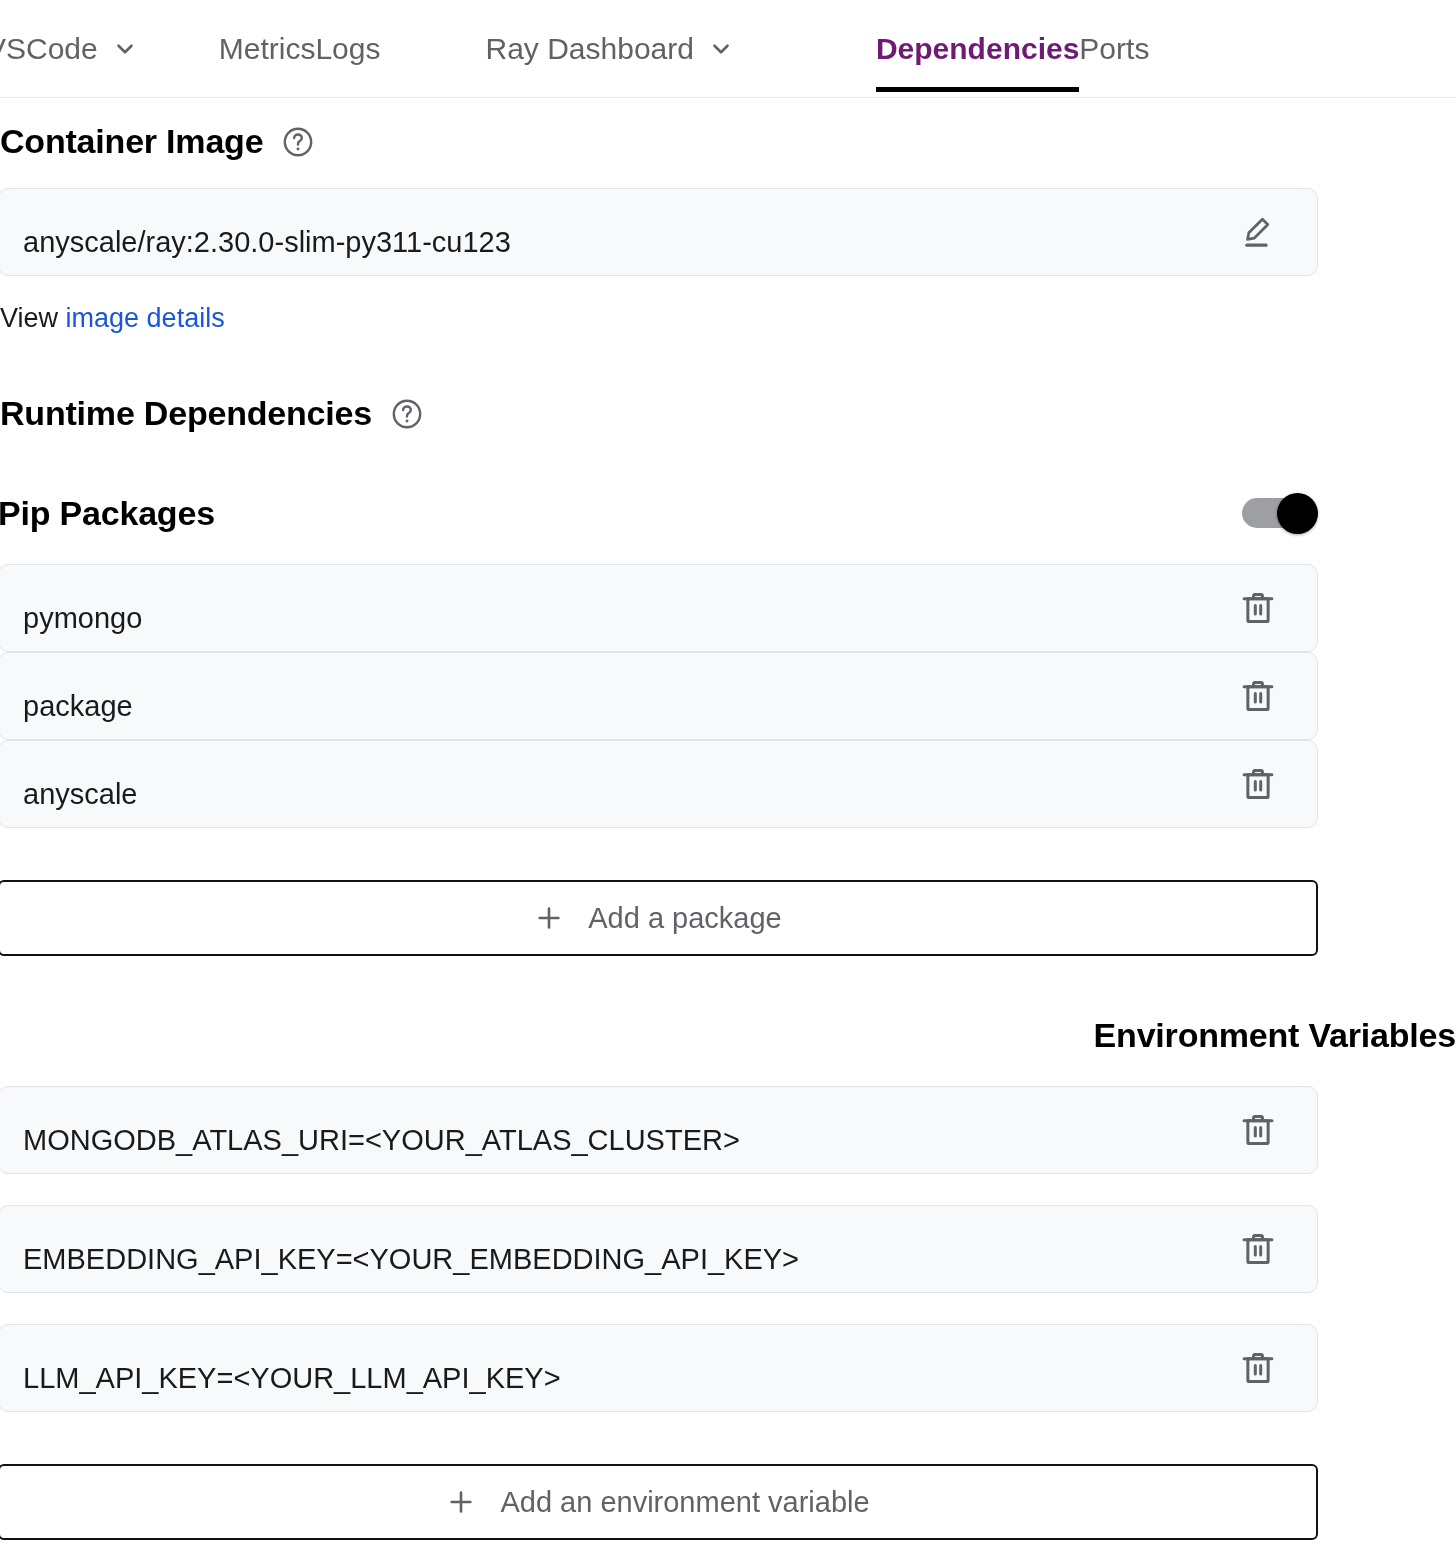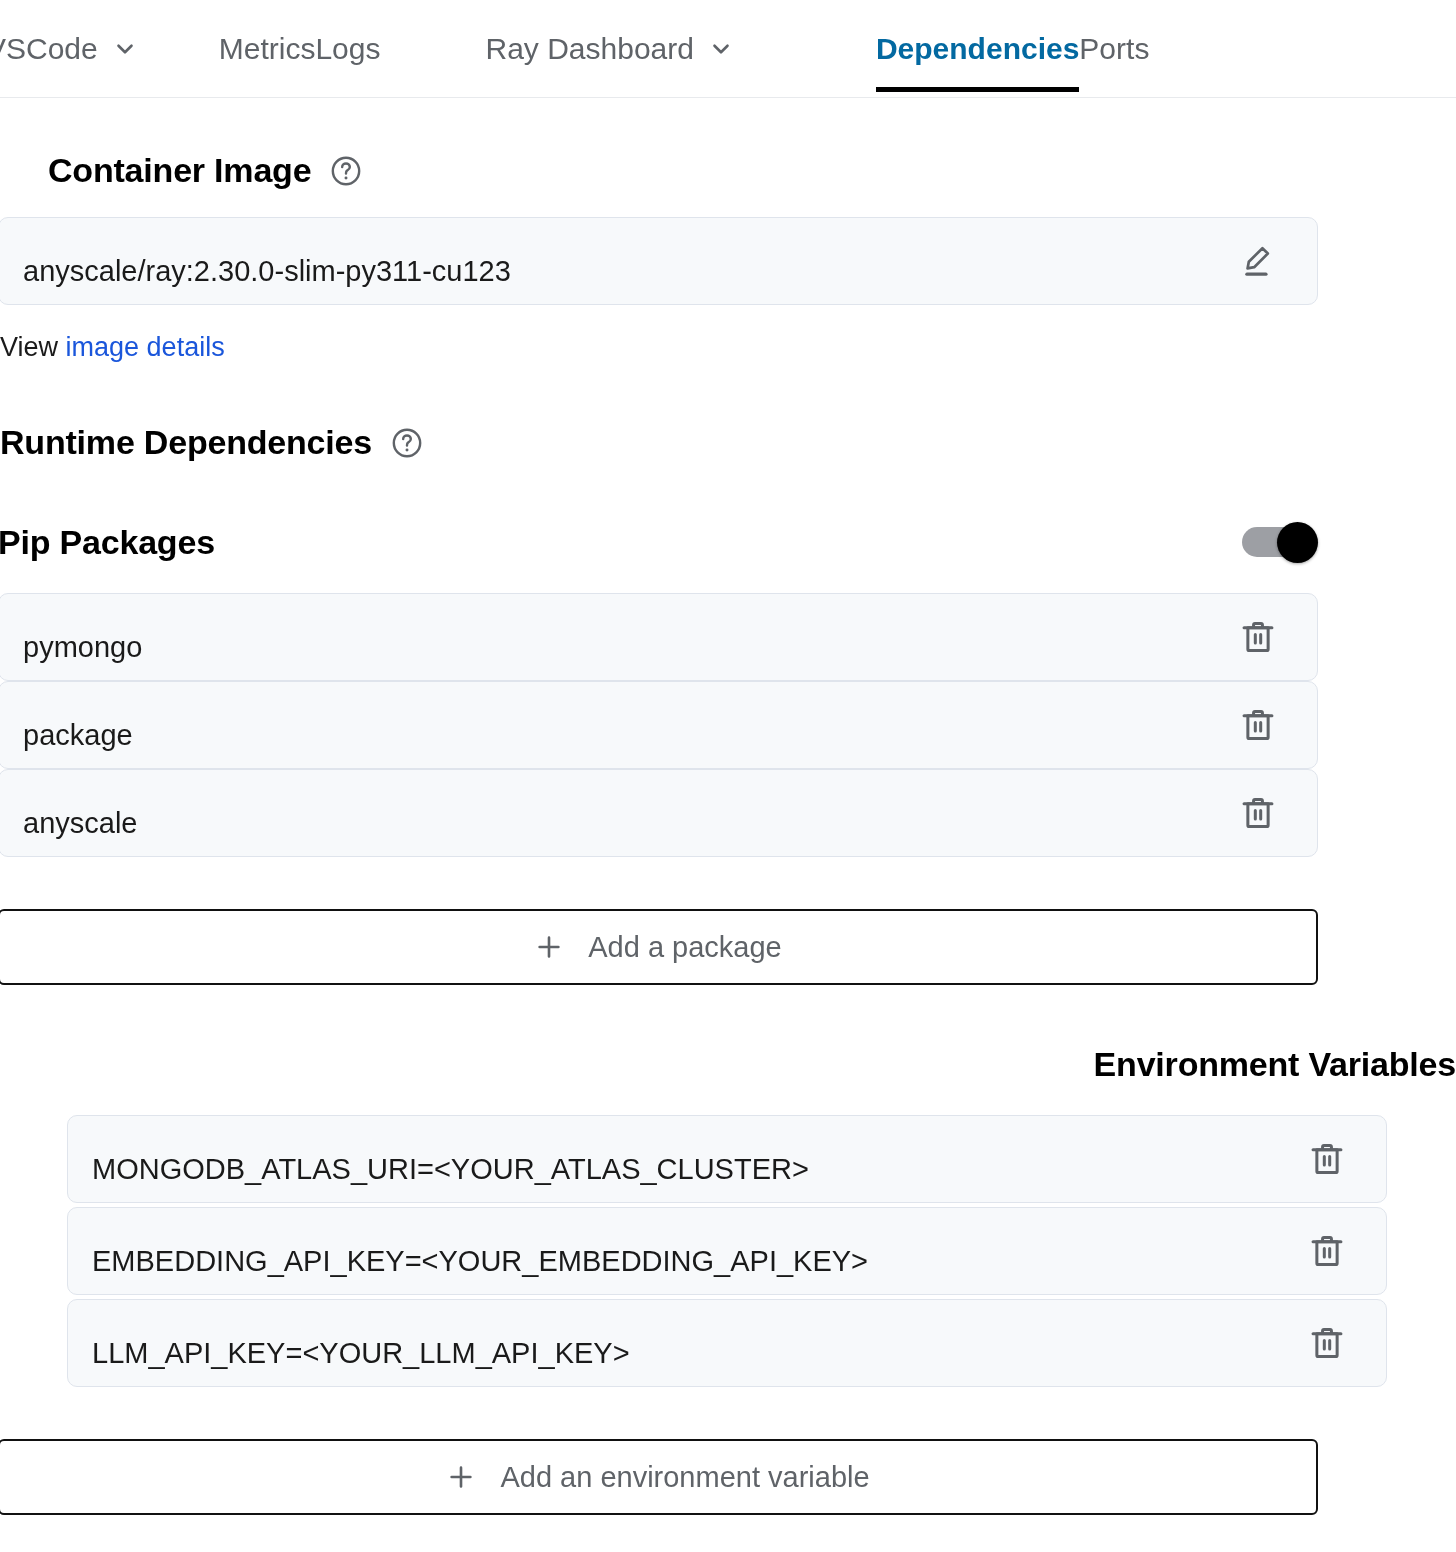--- a/index.html
+++ b/index.html
@@ -35,21 +35,21 @@
     white-space: nowrap;
   }
   .tab-vscode { margin-left: -14px; }
   .tab-metrics { margin-left: 81px; }
   .tab-logs   { }
   .tab-ray    { margin-left: 105px; }
   .tab-deps   { margin-left: 142px; }
   .tab-ports  { }
 
   .tab.active {
-    color: #0369a1;
+    color: #701a75;
     font-weight: 700;
   }
   .tab.active .tab-underline {
     position: absolute;
     left: 0;
     right: 0;
     bottom: 6px;
     height: 5px;
     background: #000000;
   }
@@ -210,21 +210,21 @@
   </div>
 
   <div class="tab tab-ports">
     <span>Ports</span>
   </div>
 
 </div>
 
 <div class="content">
 
-  <div class="section-head" style="margin-top:53px;padding-left:48px;">
+  <div class="section-head" style="margin-top:24px;">
     <h2 class="title">Container Image</h2>
     <span class="help-icon">
       <svg viewBox="0 0 24 24" width="34" height="34">
         <circle cx="12" cy="12" r="9.3" fill="none" stroke="#5f6368" stroke-width="1.7"></circle>
         <path d="M9.3 9.2c0-1.5 1.2-2.5 2.7-2.5s2.7 1 2.7 2.4c0 1.3-.8 1.8-1.7 2.4-.7.5-1 1-1 1.9v.4" fill="none" stroke="#5f6368" stroke-width="1.7" stroke-linecap="round"></path>
         <circle cx="12" cy="17" r="1.05" fill="#5f6368"></circle>
       </svg>
     </span>
   </div>
 
@@ -308,21 +308,21 @@
           <path d="M12 4.5v15M4.5 12h15" stroke="#5f6368" stroke-width="2.1" stroke-linecap="round"></path>
         </svg>
     </span>
     <span class="label">Add a package</span>
   </div>
 
   <div class="section-head" style="margin-top:60px;justify-content:flex-end;">
     <h2 class="title">Environment Variables</h2>
   </div>
 
-  <div class="stack" style="margin-top:31px; gap:4px;align-items:center;">
+  <div class="stack" style="margin-top:31px; gap:31px;">
 
     <div class="field-row">
       <span class="value">MONGODB_ATLAS_URI=&lt;YOUR_ATLAS_CLUSTER&gt;</span>
       <span class="row-action">
         <svg viewBox="0 0 24 24" width="38" height="38">
           <path d="M3.2 6.2h17.6" stroke="#5f6368" stroke-width="1.9" stroke-linecap="round"></path>
           <path d="M9.2 6.2V4.4c0-.5.4-.9.9-.9h3.8c.5 0 .9.4.9.9v1.8" fill="none" stroke="#5f6368" stroke-width="1.9" stroke-linejoin="round"></path>
           <path d="M5.6 6.2h12.8v13.5c0 .5-.4.9-.9.9H6.5c-.5 0-.9-.4-.9-.9V6.2z" fill="none" stroke="#5f6368" stroke-width="1.9" stroke-linejoin="round"></path>
           <path d="M10.3 10.4v5.4M13.7 10.4v5.4" stroke="#5f6368" stroke-width="1.9" stroke-linecap="round"></path>
         </svg>

